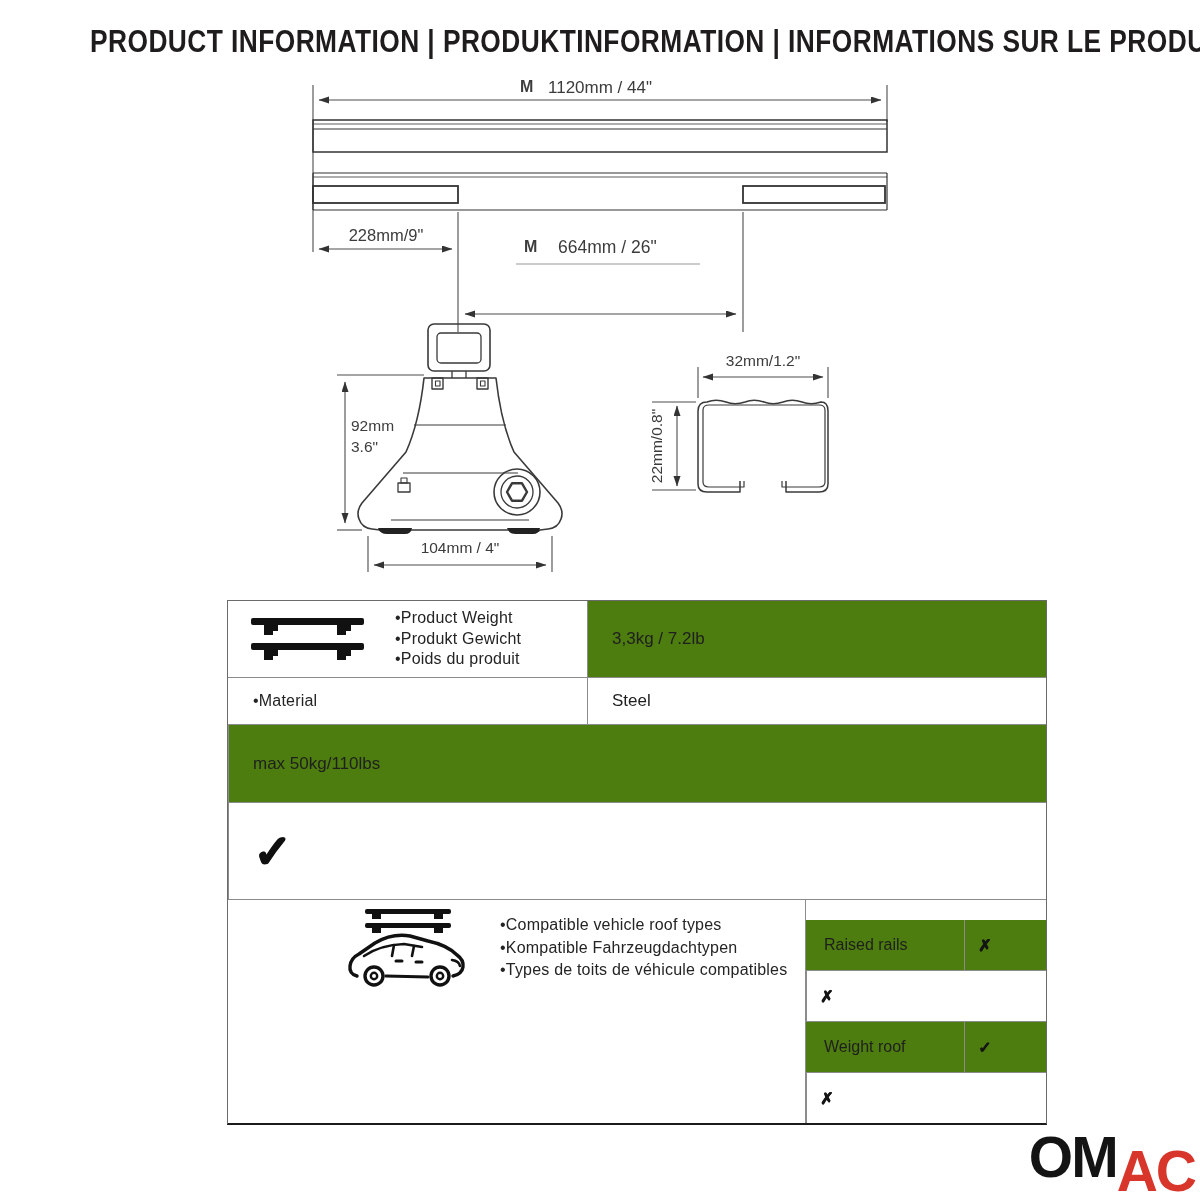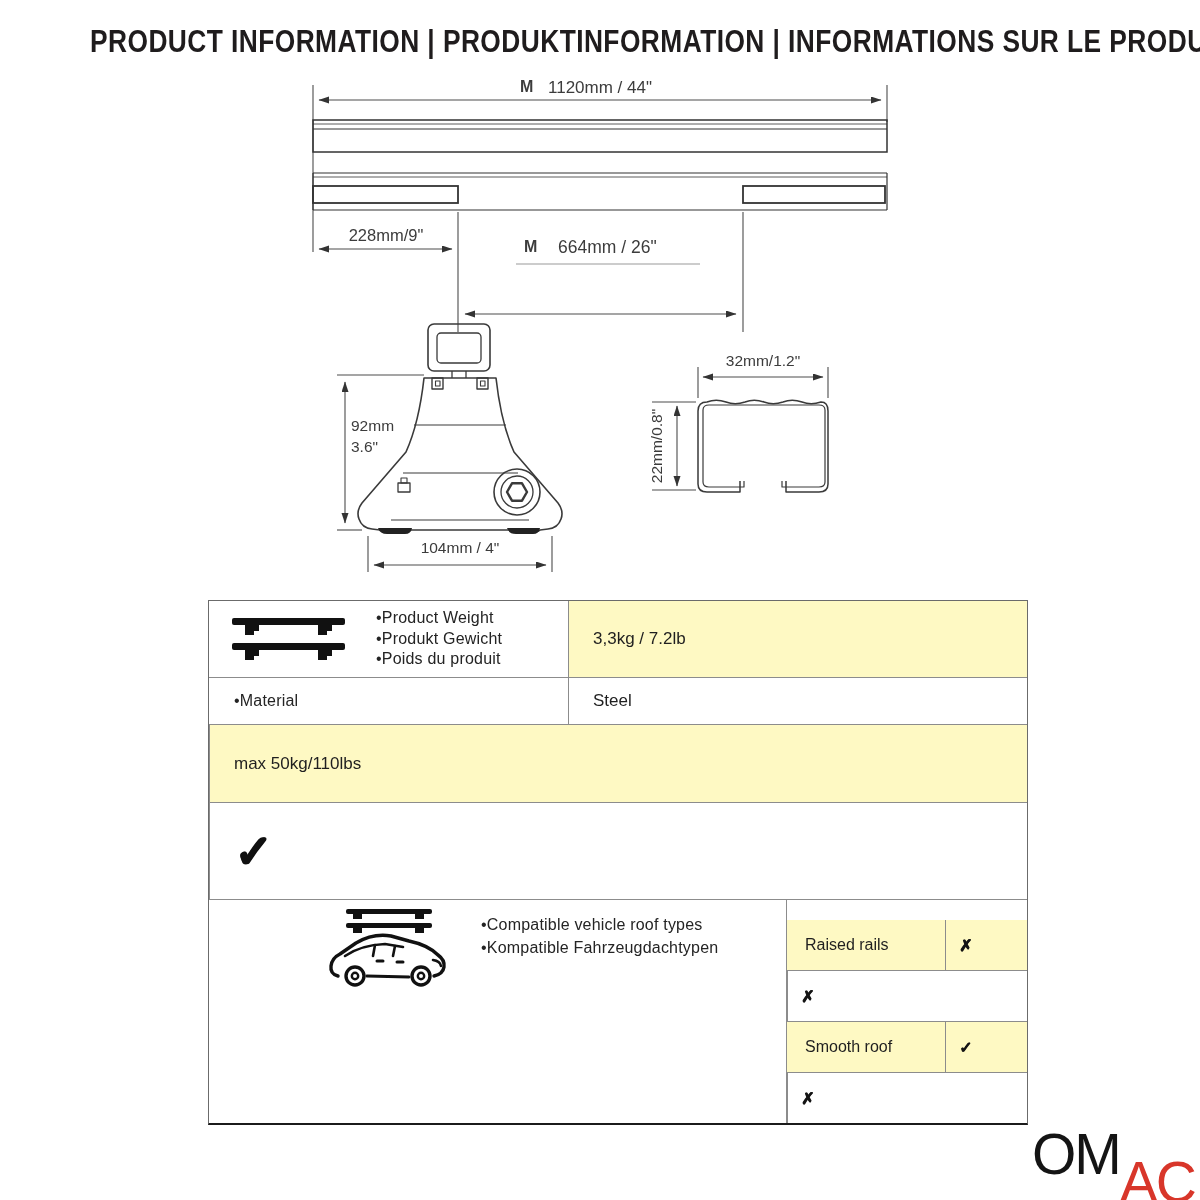--- a/index.html
+++ b/index.html
@@ -9,48 +9,48 @@
   
   .hdr{position:absolute;top:24px;left:0;width:1200px;text-align:center;
        font-size:31px;font-weight:700;color:#1f1c1d;letter-spacing:.5px;
        transform:scaleX(.85);transform-origin:center;white-space:nowrap;}
 
   
   .diag{position:absolute;top:0;left:0;}
   svg text{font-family:"Liberation Sans",sans-serif;fill:#3c3c3c;}
 
   
-  .spec-table{position:absolute;left:208px;top:600px;width:820px;height:525px;
+  .spec-table{position:absolute;left:227px;top:600px;width:820px;height:525px;
       box-sizing:border-box;border:1px solid #6b6b6b;border-bottom:2px solid #1b1b1b;
       display:flex;flex-direction:column;color:#242424;}
   .trow{display:flex;box-sizing:border-box;}
   .trow + .trow{border-top:1px solid #8c8c8c;}
   .lcell{flex:0 0 359px;box-sizing:border-box;position:relative;display:flex;align-items:center;}
   .vcell{flex:1;box-sizing:border-box;border-left:1px solid #8c8c8c;display:flex;align-items:center;
          padding-left:24px;font-size:17px;color:#1f1f1f;}
-  .shade{background:#fef9c3;}
+  .shade{background:#4d7c0f;}
   .labels{font-size:16px;line-height:20.5px;letter-spacing:.2px;}
   .r4 .labels{line-height:22px;}
   .icon-abs{position:absolute;top:50%;transform:translateY(-50%);}
   .big-check{font-size:46px;font-weight:700;color:#101010;
              text-shadow:1px 0 0 #101010,0 1px 0 #101010,1px 1px 0 #101010;line-height:1;}
   .mark{font-size:16px;font-weight:700;color:#141414;text-shadow:.6px 0 0 #141414;}
   
   .r5l{flex-direction:row;align-items:flex-start;justify-content:flex-start;padding-top:8px;}
   .r5l .labels{margin-top:6px;padding-left:30px;width:305px;line-height:22.5px;}
   .subtable{flex:1;display:flex;flex-direction:column;margin-top:20px;}
   .srow{display:flex;flex:1;box-sizing:border-box;}
   .srow + .srow{border-top:1px solid #8c8c8c;}
   .slabel{flex:0 0 158px;display:flex;align-items:center;padding-left:18px;font-size:16px;box-sizing:border-box;}
   .sval{flex:1;border-left:1px solid #8c8c8c;display:flex;align-items:center;padding-left:13px;box-sizing:border-box;}
 
   
   .logo{position:absolute;left:980px;top:1126px;width:215px;height:62px;
-        display:flex;align-items:flex-start;justify-content:flex-end;
-        font-size:57px;font-weight:400;letter-spacing:-2px;line-height:1;}
+        display:flex;align-items:center;justify-content:flex-end;
+        font-size:57px;font-weight:700;letter-spacing:-2px;line-height:1;}
   .logo .blk{color:#141414;}
   .logo .red{color:#d8362a;margin-top:28px;}
 </style>
 </head>
 <body>
 
 <div class="page">
 
   <div class="hdr">PRODUCT INFORMATION | PRODUKTINFORMATION | INFORMATIONS SUR LE PRODUIT</div>
 
@@ -220,37 +220,38 @@
             <circle cx="26" cy="42" r="9"></circle>
               <circle cx="26" cy="42" r="3.2" stroke-width="2.4"></circle>
             <circle cx="92" cy="42" r="9"></circle>
               <circle cx="92" cy="42" r="3.2" stroke-width="2.4"></circle>
             <path d="M104,26 q7,1 8,6" stroke-width="2.6"></path>
           </g>
         </svg>
         <div class="labels">
           <div>•Compatible vehicle roof types</div>
           <div>•Kompatible Fahrzeugdachtypen</div>
+          <div>•Types de toits de véhicule compatibles</div>
         </div>
       </div>
       <div class="vcell" style="padding:0;align-items:stretch">
         <div class="subtable">
           <div class="srow shade">
             <div class="slabel">Raised rails</div>
             <div class="sval">
                 <span class="mark">✗</span>
               </div>
           </div>
           <div class="srow">
             <div class="sval">
                 <span class="mark">✗</span>
               </div>
           </div>
           <div class="srow shade">
-            <div class="slabel">Smooth roof</div>
+            <div class="slabel">Weight roof</div>
             <div class="sval">
                 <span class="mark">✓</span>
               </div>
           </div>
           <div class="srow">
             <div class="sval">
                 <span class="mark">✗</span>
               </div>
           </div>
         </div>

